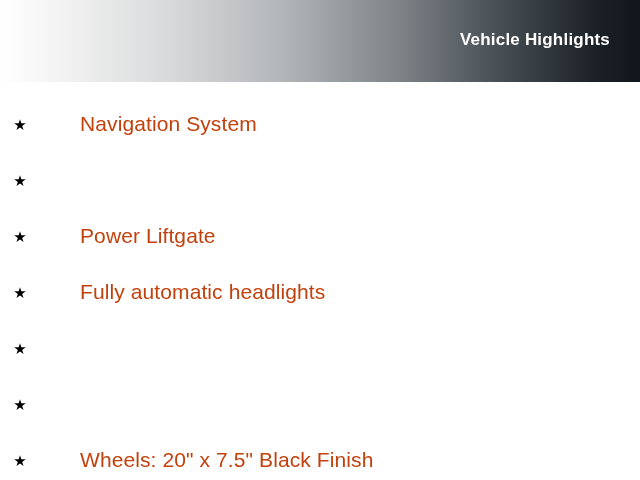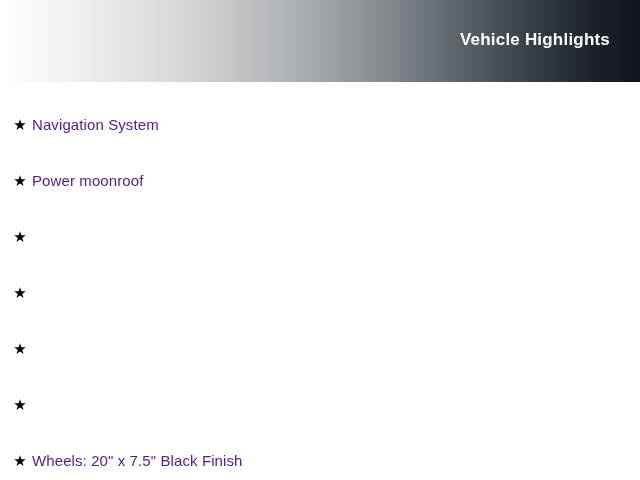--- a/index.html
+++ b/index.html
@@ -57,52 +57,54 @@
   }
   .star-icon {
     width: 24px;
     flex: 0 0 24px;
     text-align: center;
     font-size: 15px;
     line-height: 1;
     color: #000000;
   }
   .highlight-label {
-    font-size: 15px;
-    color: #4c1d95;
+    font-size: 21px;
+    color: #c2410c;
     letter-spacing: 0.1px;
+    margin-left: 48px;
   }
 </style>
 </head>
 <body>
 
 <div class="page">
 
   <div class="header-banner">
     <div class="header-title">Vehicle Highlights</div>
   </div>
 
   <ul class="highlights-list">
 
     <li class="highlight-item">
       <span class="star-icon">★</span>
       <span class="highlight-label">Navigation System</span>
     </li>
 
     <li class="highlight-item">
       <span class="star-icon">★</span>
-      <span class="highlight-label">Power moonroof</span>
     </li>
 
     <li class="highlight-item">
       <span class="star-icon">★</span>
+      <span class="highlight-label">Power Liftgate</span>
     </li>
 
     <li class="highlight-item">
       <span class="star-icon">★</span>
+      <span class="highlight-label">Fully automatic headlights</span>
     </li>
 
     <li class="highlight-item">
       <span class="star-icon">★</span>
     </li>
 
     <li class="highlight-item">
       <span class="star-icon">★</span>
     </li>
 

